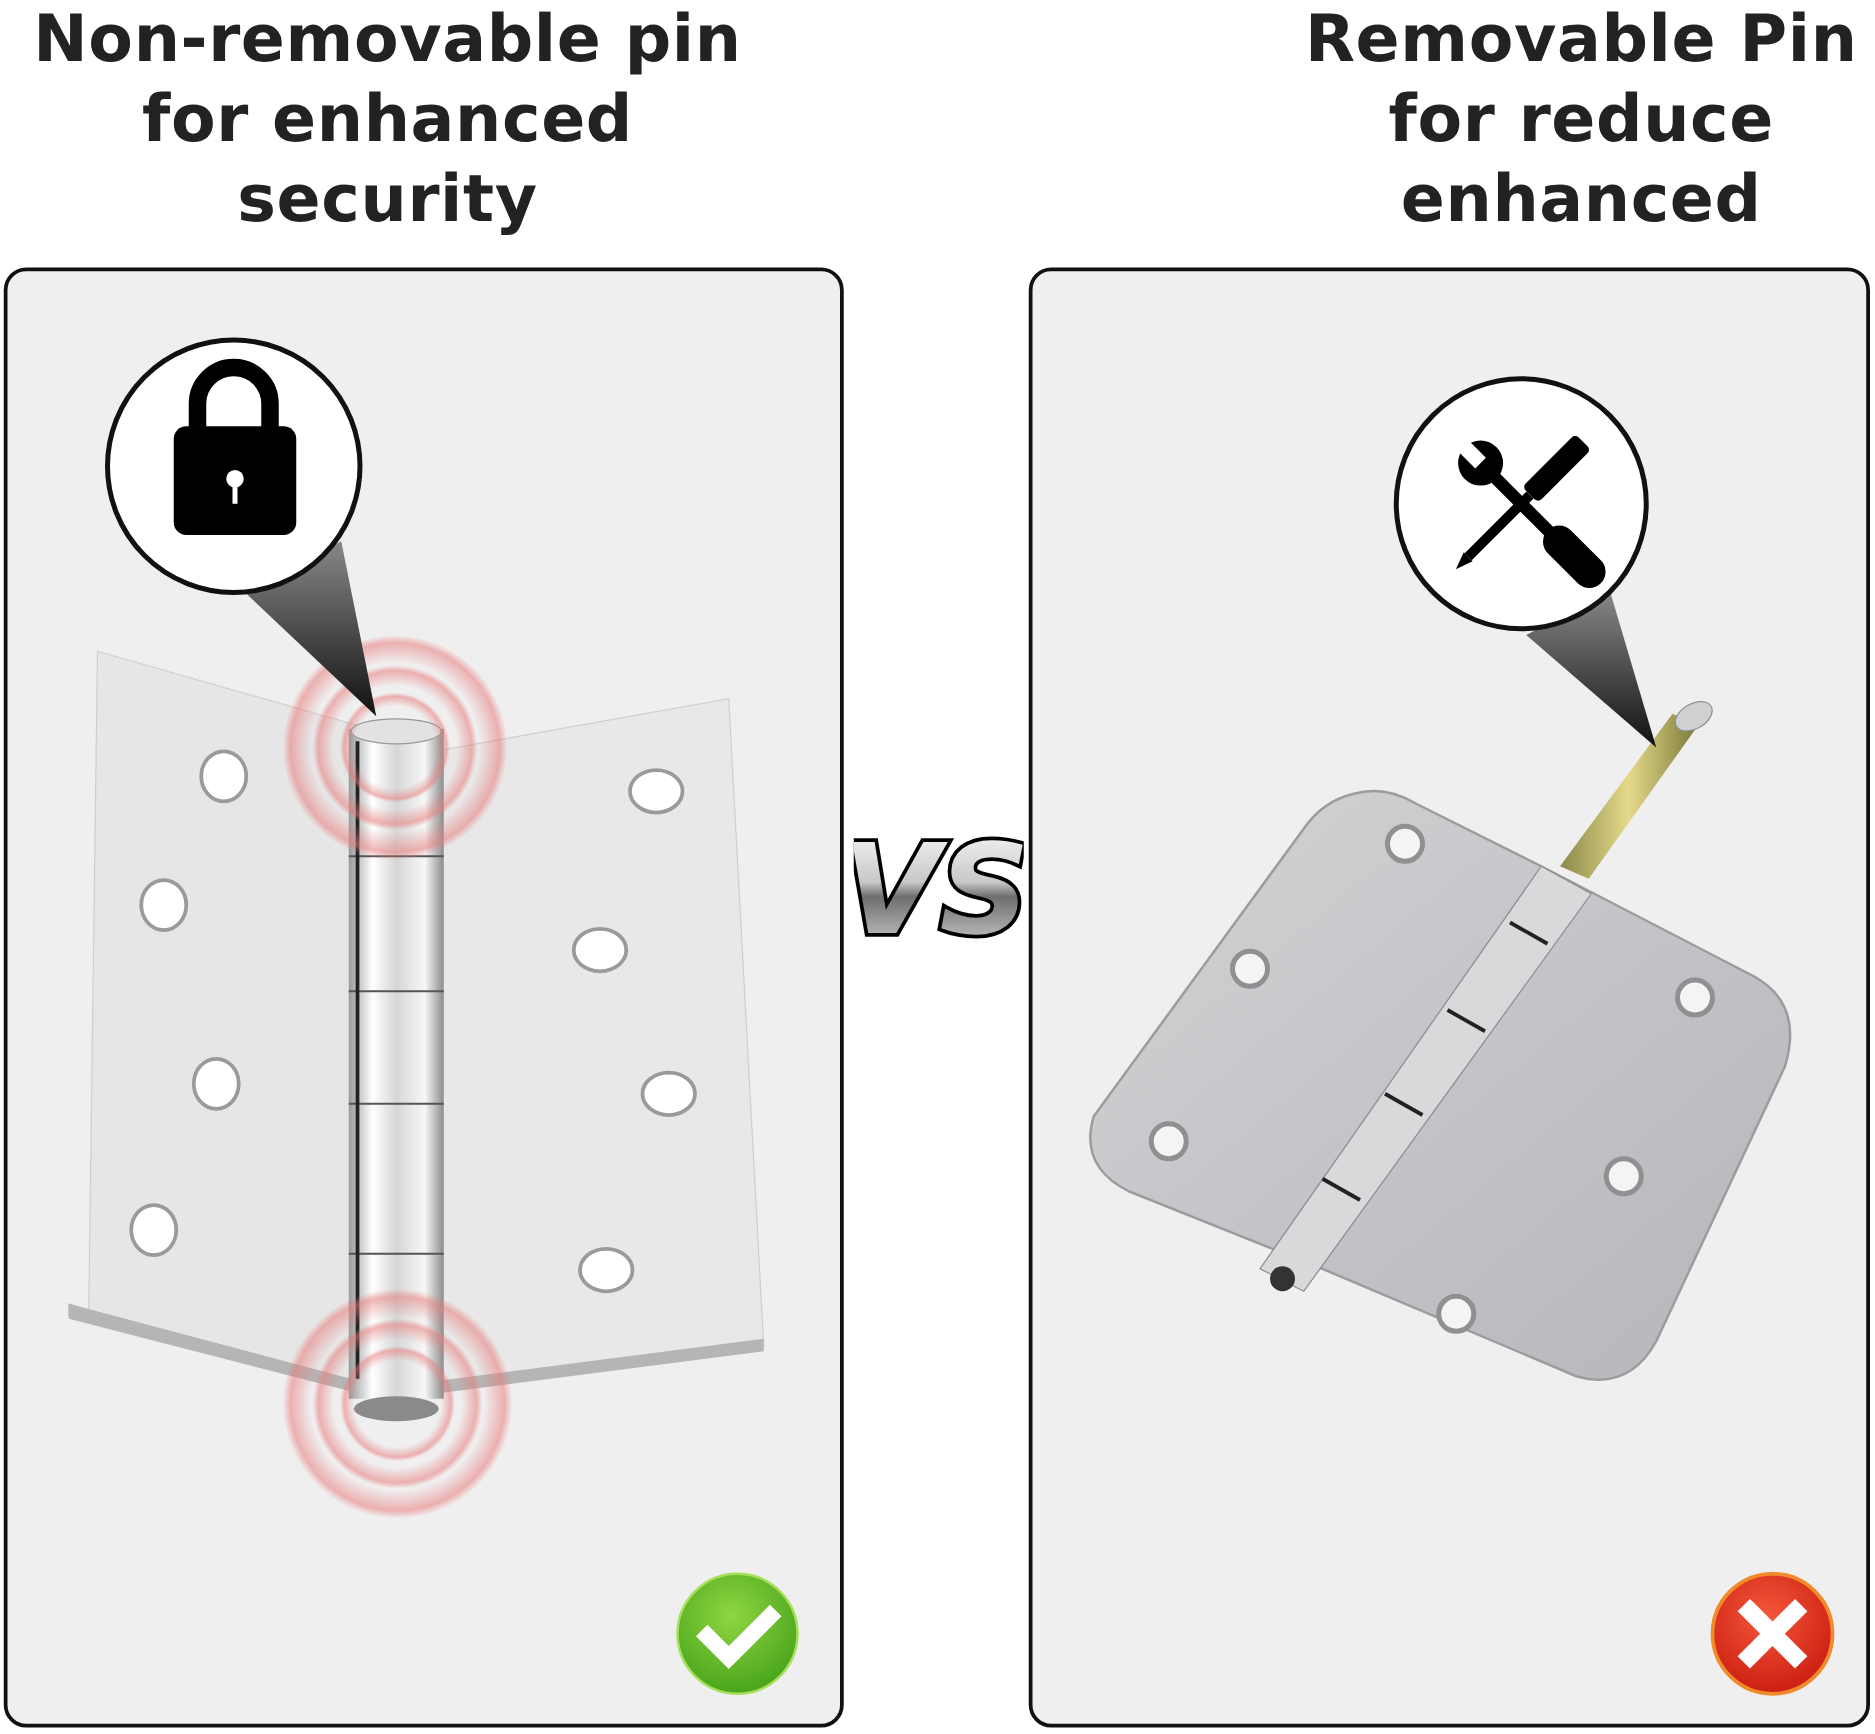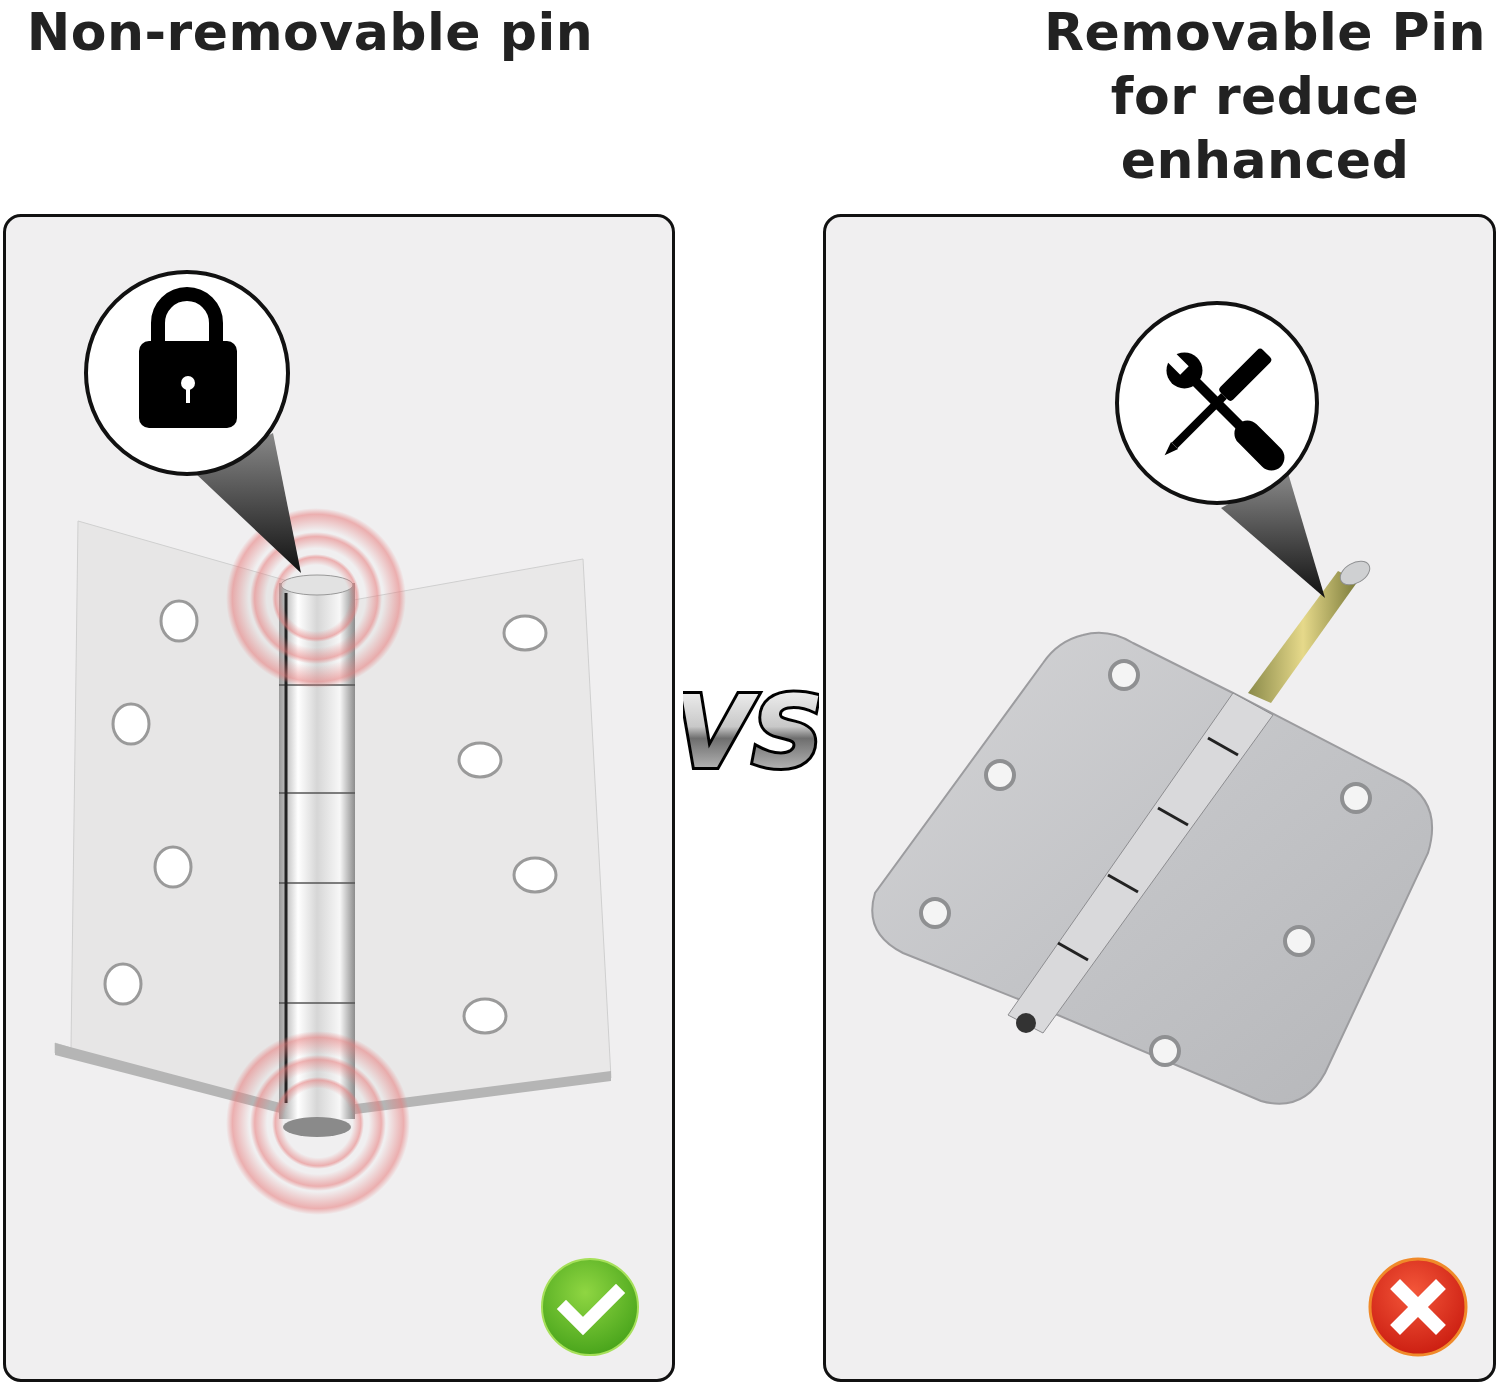--- a/index.html
+++ b/index.html
@@ -6,31 +6,32 @@
   body { width: 1500px; height: 1387px; position: relative; overflow: hidden;
          font-family: "DejaVu Sans", "Liberation Sans", sans-serif; }
   .heading { position: absolute; top: 0; text-align: center; color: #222222;
              font-weight: bold; font-size: 52px; line-height: 64px; letter-spacing: 0.5px; }
   .heading.left { left: 0; width: 620px; }
   .heading.right { left: 990px; width: 550px; }
   .panel { position: absolute; top: 214px; height: 1168px; background: #f0eff0;
            border: 3px solid #111111; border-radius: 18px; box-sizing: border-box; overflow: hidden; }
   .panel.left { left: 3px; width: 672px; }
   .panel.right { left: 823px; width: 673px; }
-  .vs { position: absolute; left: 683px; top: 648px; width: 136px; height: 116px; margin-top: 21px; }
+  .vs { position: absolute; left: 683px; top: 648px; width: 136px; height: 116px; }
   .badge { position: absolute; width: 100px; height: 100px; }
   .badge.ok { left: 540px; top: 1257px; }
   .badge.no { left: 1368px; top: 1257px; }
   svg { display: block; }
 </style>
 </head>
 <body>
 
 <div class="heading left">
   <div>Non-removable pin</div>
+  <div>for enhanced security</div>
 </div>
 <div class="heading right">
   <div>Removable Pin</div>
   <div>for reduce enhanced</div>
 </div>
 
 <div class="panel left">
   <svg width="672" height="1168" viewBox="3 214 672 1168">
     <defs>
       <linearGradient id="beam1" x1="0" y1="0" x2="0" y2="1">

